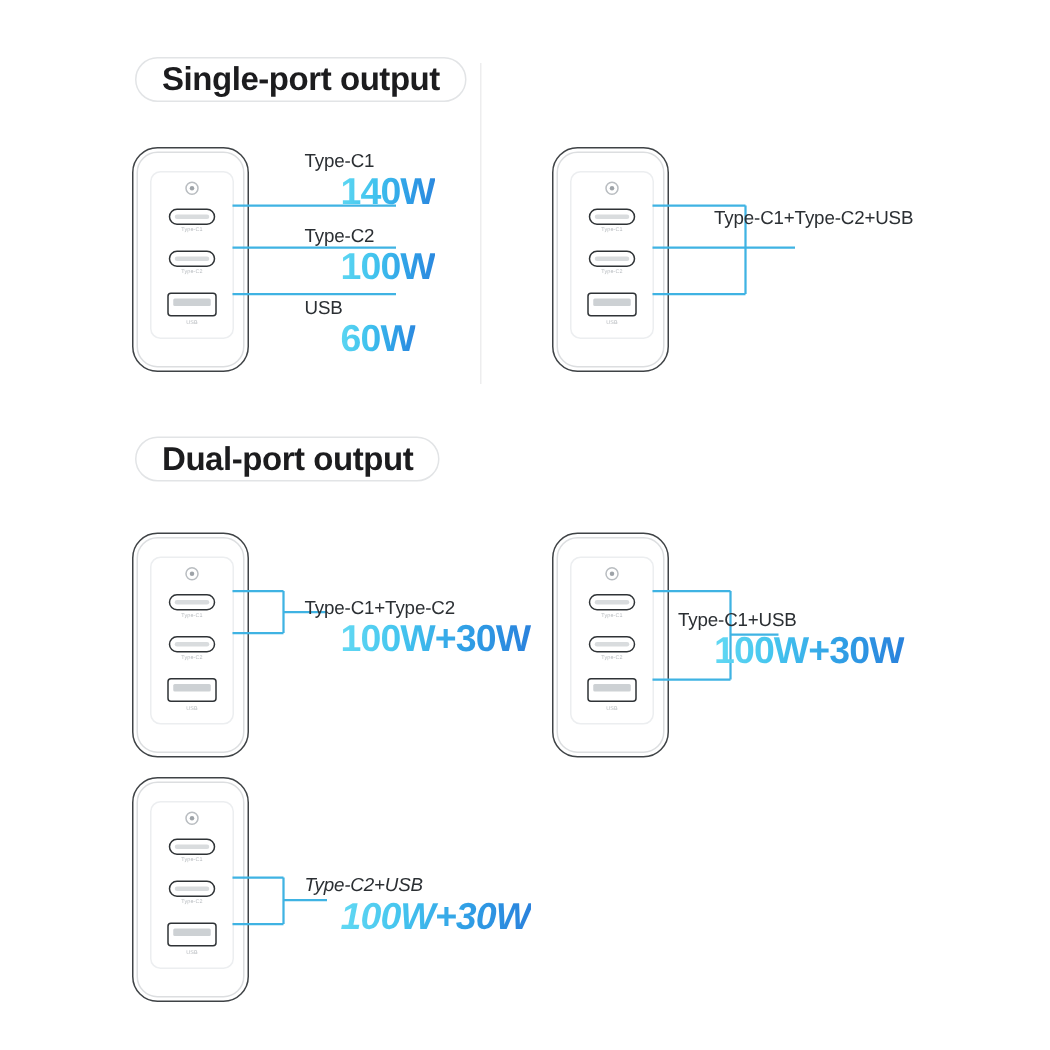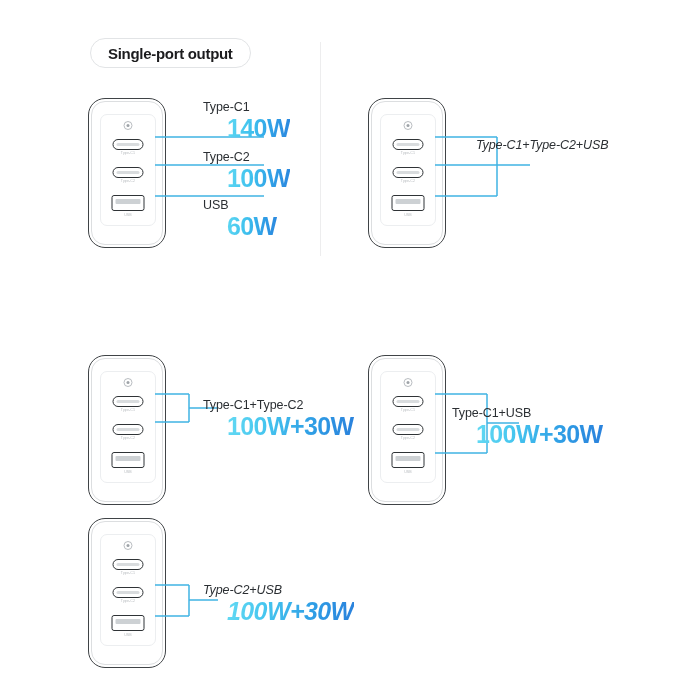--- a/index.html
+++ b/index.html
@@ -30,21 +30,21 @@
     align-items: center;
     justify-content: center;
     height: 30px;
     padding: 0 17px;
     border: 1px solid #e2e4e6;
     border-radius: 16px;
     background: #ffffff;
     box-sizing: border-box;
   }
   .pill-label {
-    font-size: 15px;
+    font-size: 22px;
     font-weight: bold;
     color: #1c1c1e;
     letter-spacing: -0.3px;
     white-space: nowrap;
     line-height: 1;
   }
 
   
   .divider {
     position: absolute;
@@ -204,20 +204,23 @@
 </head>
 <body>
 
 <div class="stage">
 
   <div class="pill" style="left:90px; top:38px;">
     <span class="pill-label">Single-port output</span>
   </div>
 
 
+  <div class="pill" style="left:90px; top:291px;">
+    <span class="pill-label">Dual-port output</span>
+  </div>
 
   <div class="divider" style="left:320px; top:42px; height:214px;"></div>
 
   <div class="charger" style="left:88px; top:98px;">
     <div class="face">
       <div class="led"></div>
       <div class="port port-c slot-c1"></div>
       <div class="port-label slot-c1l">Type-C1</div>
       <div class="port port-c slot-c2"></div>
       <div class="port-label slot-c2l">Type-C2</div>
@@ -312,21 +315,21 @@
   <div class="callout" style="left:203px; top:150px;">
     <div class="callout-title">Type-C2</div>
     <div class="callout-value">100W</div>
   </div>
 
   <div class="callout" style="left:203px; top:198px;">
     <div class="callout-title">USB</div>
     <div class="callout-value">60W</div>
   </div>
 
-  <div class="callout" style="left:476px; top:138px;font-style:italic;">
+  <div class="callout" style="left:476px; top:138px;">
     <div class="callout-title">Type-C1+Type-C2+USB</div>
   </div>
 
   <div class="callout" style="left:203px; top:398px;">
     <div class="callout-title">Type-C1+Type-C2</div>
     <div class="callout-value wide">100W+30W</div>
   </div>
 
   <div class="callout" style="left:452px; top:406px;">
     <div class="callout-title">Type-C1+USB</div>

